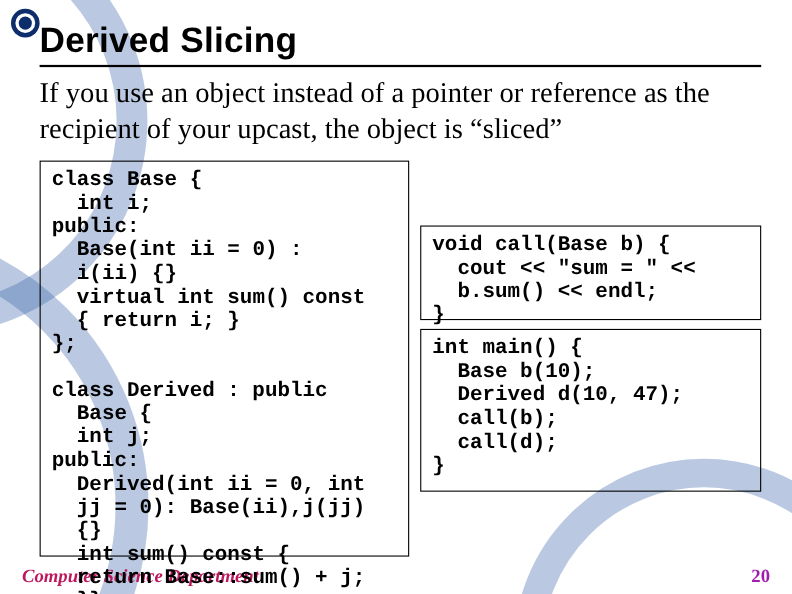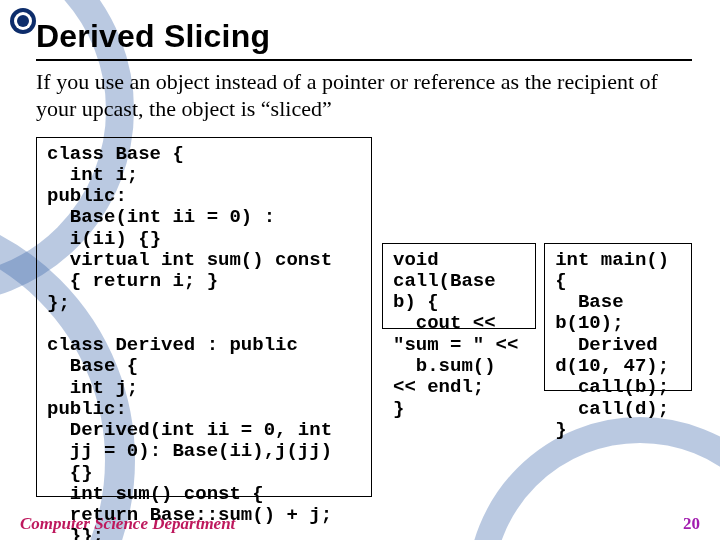--- a/index.html
+++ b/index.html
@@ -2,25 +2,25 @@
 <html><head>
 <meta charset="utf-8">
 <style>
   html,body{margin:0;padding:0}
   body{width:720px;height:540px;background:#fff;font-family:"Times New Roman",Times,serif;color:#000;position:relative;overflow:hidden}
   .bg{position:absolute;inset:0;z-index:0;pointer-events:none}
   .bg svg{position:absolute}
   .content{position:relative;z-index:1;padding:18px 28px 0 36px}
   h1{font-family:Tahoma,Arial,sans-serif;font-weight:700;font-size:32px;margin:0 0 4px 0;letter-spacing:.2px}
   .rule{height:2px;background:#000;margin:2px 0 8px 0}
-  .intro{font-size:22px;line-height:1.22;margin:0 0 14px 0}
+  .intro{font-size:26px;line-height:1.22;margin:0 0 14px 0}
   .cols{display:flex;gap:10px;align-items:center}
   .code{border:1.5px solid #000;padding:6px 10px;font-family:"Courier New",Courier,monospace;font-weight:700;font-size:19px;line-height:1.12;white-space:pre-wrap;word-wrap:break-word;box-sizing:border-box}
   .code.left{flex:0 0 336px;height:360px}
-  .stack{flex:1;display:flex;flex-direction:row;gap:8px}
+  .stack{flex:1;display:flex;flex-direction:column;gap:8px}
   .code.r1{height:86px}
   .code.r2{height:148px}
   .foot{position:absolute;bottom:6px;left:0;right:0;display:flex;justify-content:space-between;align-items:flex-end;padding:0 20px;font-family:"Times New Roman",serif}
   .foot .fl,.foot .fc{font-weight:700;font-style:italic;font-size:17px;color:#be185d}
   .foot .fc{position:absolute;left:50%;transform:translateX(-50%)}
   .foot .fr{font-weight:700;font-size:17px;color:#a21caf}
 </style>
 </head>
 <body>
 

